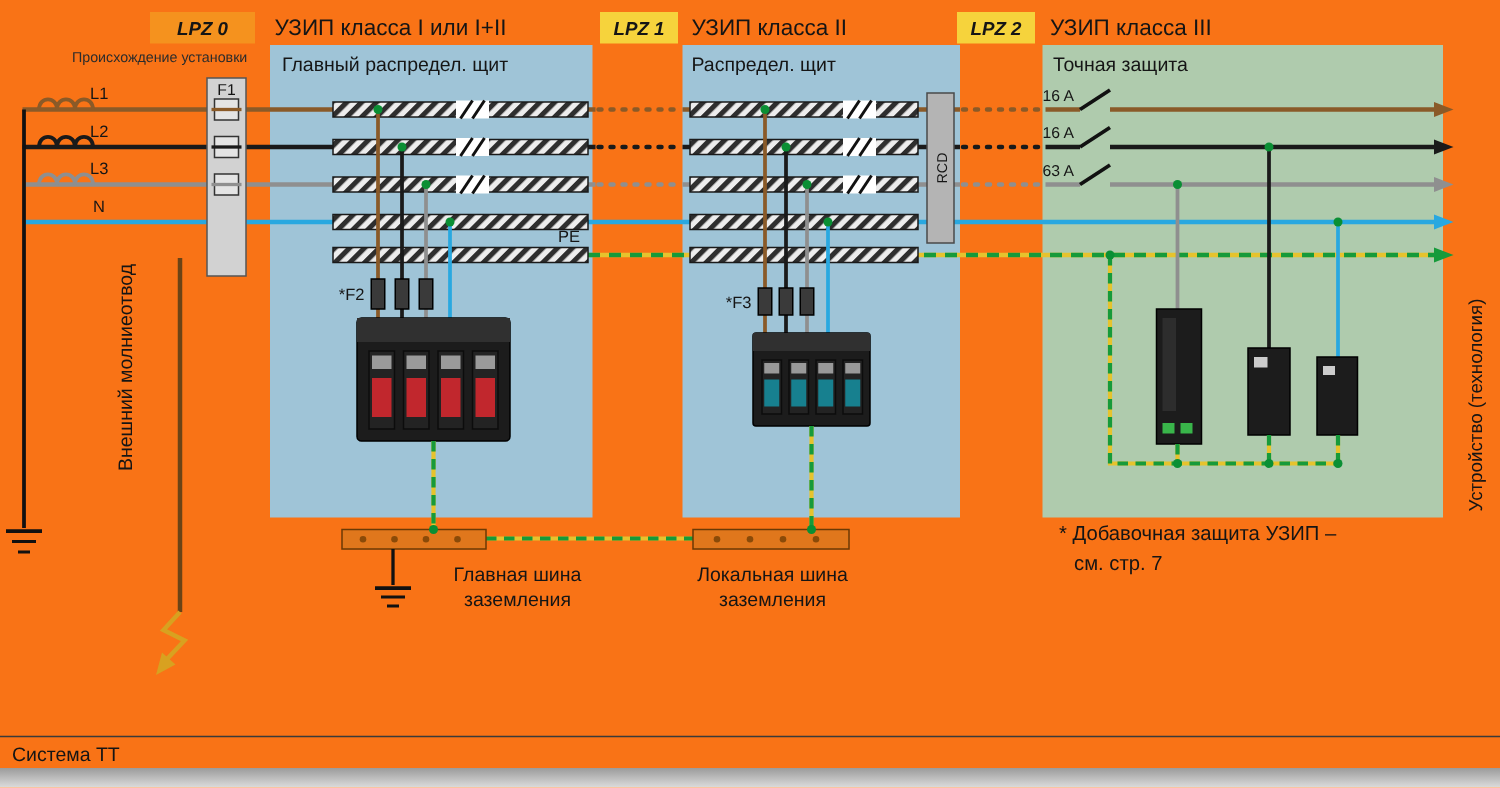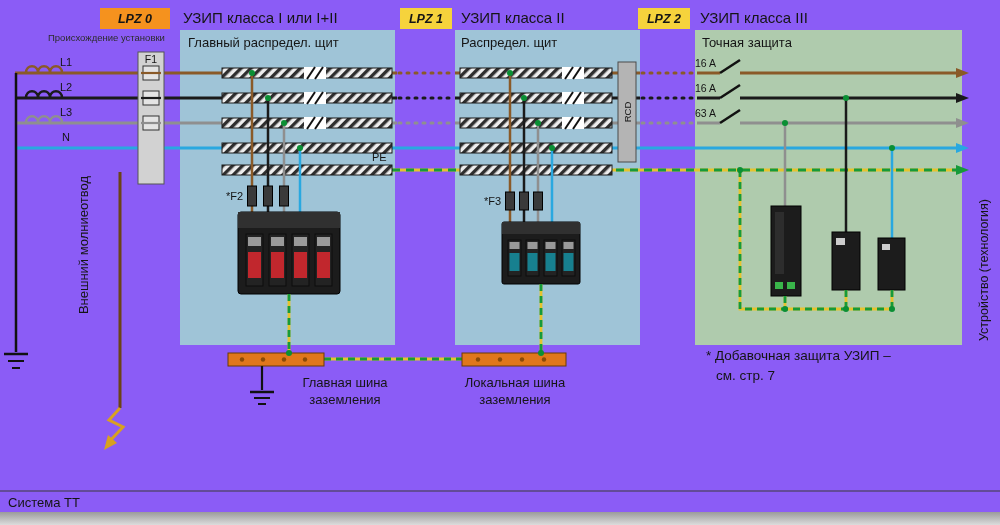--- a/index.html
+++ b/index.html
@@ -1,16 +1,16 @@
 <!DOCTYPE html>
 <html><head>
 <meta charset="utf-8">
 <style>
   html,body{margin:0;padding:0;background:#ffffff;}
-  #stage{position:relative;width:1000px;height:525px;background:#8b5cf6;overflow:hidden;
+  #stage{position:relative;width:1000px;height:525px;background:#f97316;overflow:hidden;
          font-family:"Liberation Sans",sans-serif;}
   svg text{font-family:"Liberation Sans",sans-serif;fill:#151515;}
   .badge-text{font-style:italic;font-weight:bold;font-size:12.5px;}
   .title-text{font-size:15px;}
   .sub-text{font-size:13px;}
   .small-text{font-size:9.5px;fill:#2c2c2c;}
   .line-label{font-size:11px;}
   .comp-label{font-size:10.5px;}
   .bus-label{font-size:13px;}
   .note-text{font-size:13.5px;}

